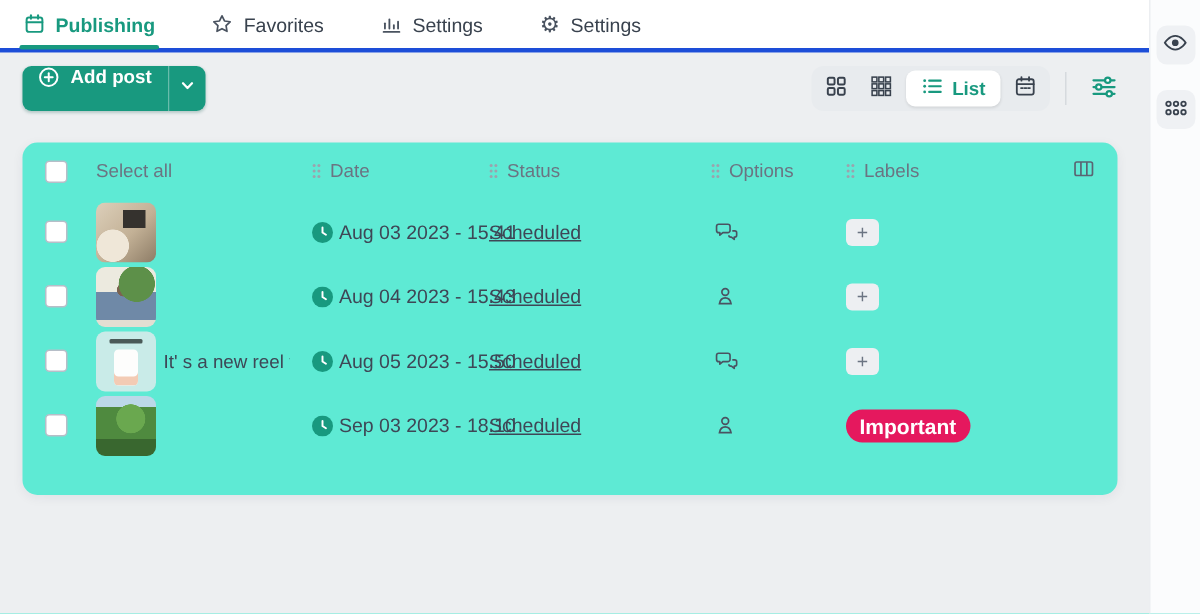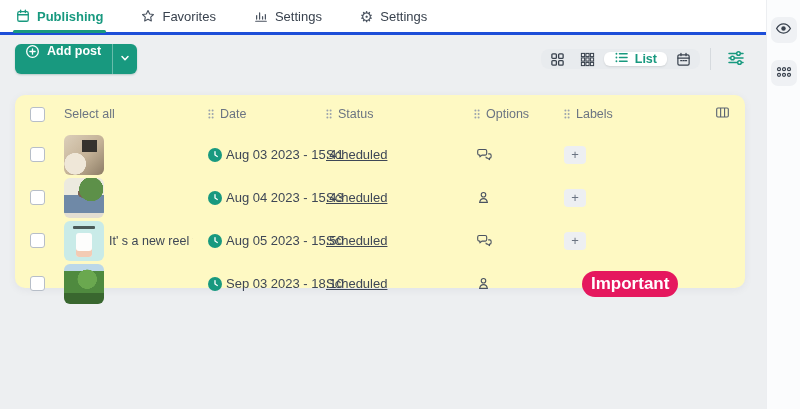--- a/index.html
+++ b/index.html
@@ -20,45 +20,45 @@
   .rail{position:absolute;top:0;right:0;width:34px;height:100%;background:#fbfcfd;border-left:1px solid #eceef1;display:flex;flex-direction:column;align-items:center;padding-top:17px;gap:17px;}
   .rail-btn{width:26px;height:26px;border-radius:7px;background:#eff1f4;display:grid;place-items:center;color:#39424e;cursor:pointer;border:none;}
 
   
   .toolbar{position:absolute;top:44px;left:15px;right:49px;display:flex;justify-content:space-between;align-items:center;}
   .add-post{display:flex;align-items:stretch;background:var(--accent);border-radius:6px;color:#fff;height:30px;box-shadow:0 1px 2px rgba(20,90,80,.25);}
   .add-post .main{display:flex;align-items:flex-start;gap:7px;padding:0 11px 0 10px;font-size:12.5px;font-weight:700;cursor:pointer;}
   .add-post .split{width:25px;display:grid;place-items:center;border-left:1px solid rgba(255,255,255,.35);cursor:pointer;border-radius:0 6px 6px 0;}
   .right-controls{display:flex;align-items:center;}
   .view-group{display:flex;align-items:center;background:#e8ebee;border-radius:8px;padding:3px;gap:2px;}
-  .vg-btn{width:28px;height:14px;display:grid;place-items:center;border-radius:6px;color:#39424e;cursor:pointer;border:none;background:transparent;}
+  .vg-btn{width:28px;height:24px;display:grid;place-items:center;border-radius:6px;color:#39424e;cursor:pointer;border:none;background:transparent;}
   .vg-btn.active{width:auto;display:flex;align-items:center;gap:6px;padding:0 10px;background:#fff;color:var(--accent);font-size:12.5px;font-weight:700;box-shadow:0 1px 2px rgba(0,0,0,.10);}
   .vdivider{width:1px;height:22px;background:#d6dade;margin:0 10px;}
   .filter-btn{width:30px;height:30px;display:grid;place-items:center;color:var(--accent);cursor:pointer;background:transparent;border:none;}
 
   
-  .card{position:absolute;top:95px;left:15px;width:730px;height:193px;background:#fef9c3;border-radius:10px;box-shadow:0 2px 8px rgba(25,40,60,.06);padding:0 15px;}
+  .card{position:absolute;top:95px;left:15px;width:730px;height:235px;background:#5eead4;border-radius:10px;box-shadow:0 2px 8px rgba(25,40,60,.06);padding:0 15px;}
   .thead,.trow{display:grid;grid-template-columns:34px 130px 118px 148px 90px 1fr 28px;align-items:center;}
   .thead{height:38px;}
   .trow{height:43px;}
   .th{display:flex;align-items:center;gap:6px;color:var(--muted);font-size:12.5px;padding-left:14px;}
   .th.no-pad{padding-left:0;}
   .checkbox{width:15px;height:15px;border:1.5px solid #b7bec8;border-radius:3px;background:#fff;display:inline-block;cursor:pointer;}
   .drag{cursor:grab;display:grid;place-items:center;}
   .cell{display:flex;align-items:center;}
   .c-media{gap:5px;}
   .thumb{width:40px;height:40px;border-radius:6px;position:relative;flex:0 0 40px;cursor:pointer;overflow:hidden;}
   .content-text{font-size:12.5px;color:var(--cellink);white-space:nowrap;overflow:hidden;max-width:84px;}
   .c-date{gap:4px;padding-left:14px;font-size:13px;color:var(--cellink);white-space:nowrap;}
   .c-status{padding-left:14px;font-size:13px;color:var(--cellink);text-decoration:underline;}
   .c-options{padding-left:16px;color:#4a5361;}
   .opt-btn{display:grid;place-items:center;cursor:pointer;}
   .c-labels{padding-left:14px;}
   .plus-btn{min-width:22px;height:18px;border:none;border-radius:4px;background:#edeff2;color:#6b7482;font-size:13px;line-height:1;display:grid;place-items:center;cursor:pointer;padding:0 4px;}
-  .badge{background:#e5185e;color:#fff;font-size:17px;font-weight:700;padding:3px 9px;border-radius:999px;cursor:pointer;white-space:nowrap;margin-left:18px;}
+  .badge{background:#e5185e;color:#fff;font-size:14px;font-weight:700;padding:3px 9px;border-radius:999px;cursor:pointer;white-space:nowrap;}
   .cols-btn{display:grid;place-items:center;color:#5a6472;cursor:pointer;background:none;border:none;justify-self:end;}
 
   
   .photo-portrait-beige{background:
     linear-gradient(#35322e,#35322e) 72% 18%/15px 12px no-repeat,
     radial-gradient(circle at 28% 72%, #efe7d8 0 26%, rgba(0,0,0,0) 27%),
     linear-gradient(135deg,#dccfba 0%,#c3b196 55%,#8d7c66 100%);}
   .photo-person-plant{background:
     radial-gradient(circle at 68% 28%, #5d9049 0 30%, rgba(0,0,0,0) 31%),
     radial-gradient(circle at 46% 38%, #7b6350 0 13%, rgba(0,0,0,0) 14%),

